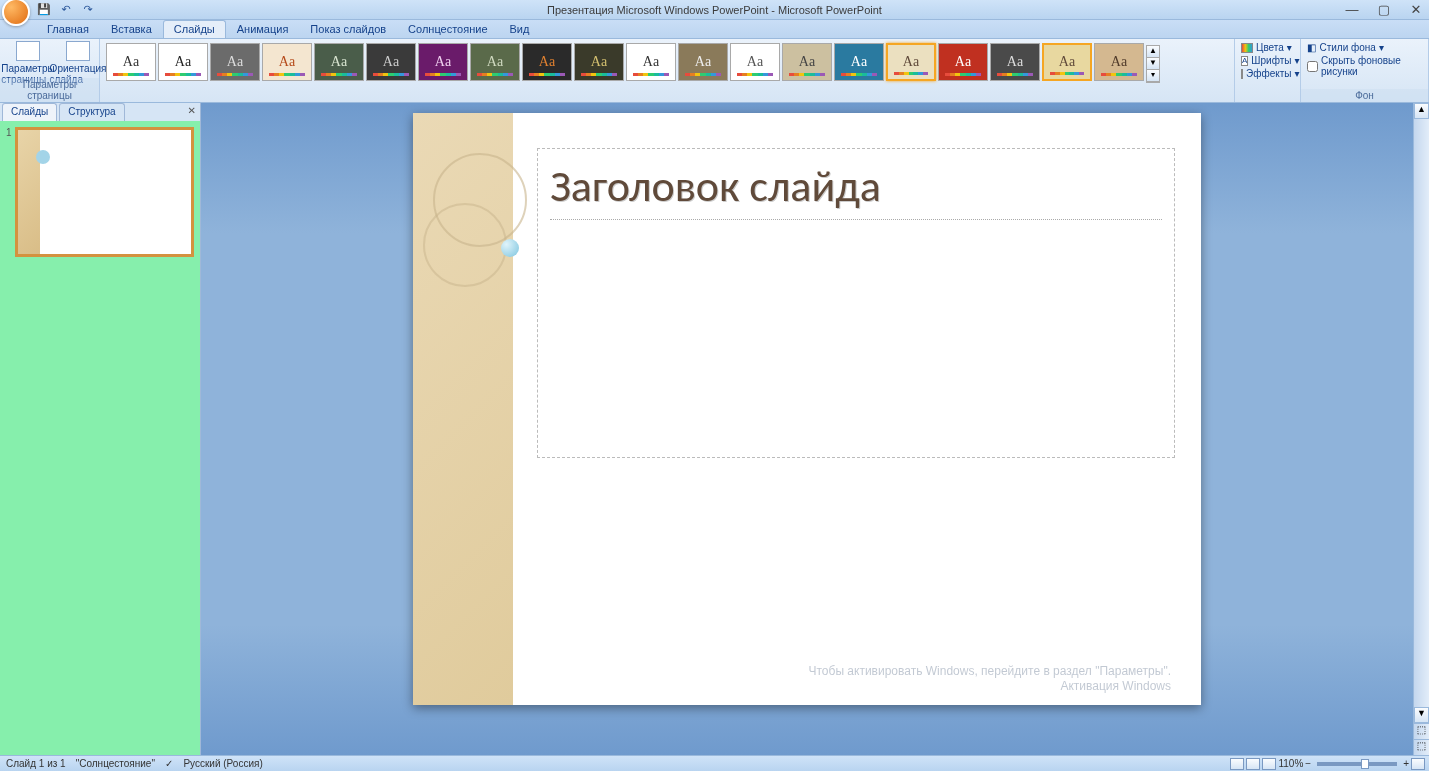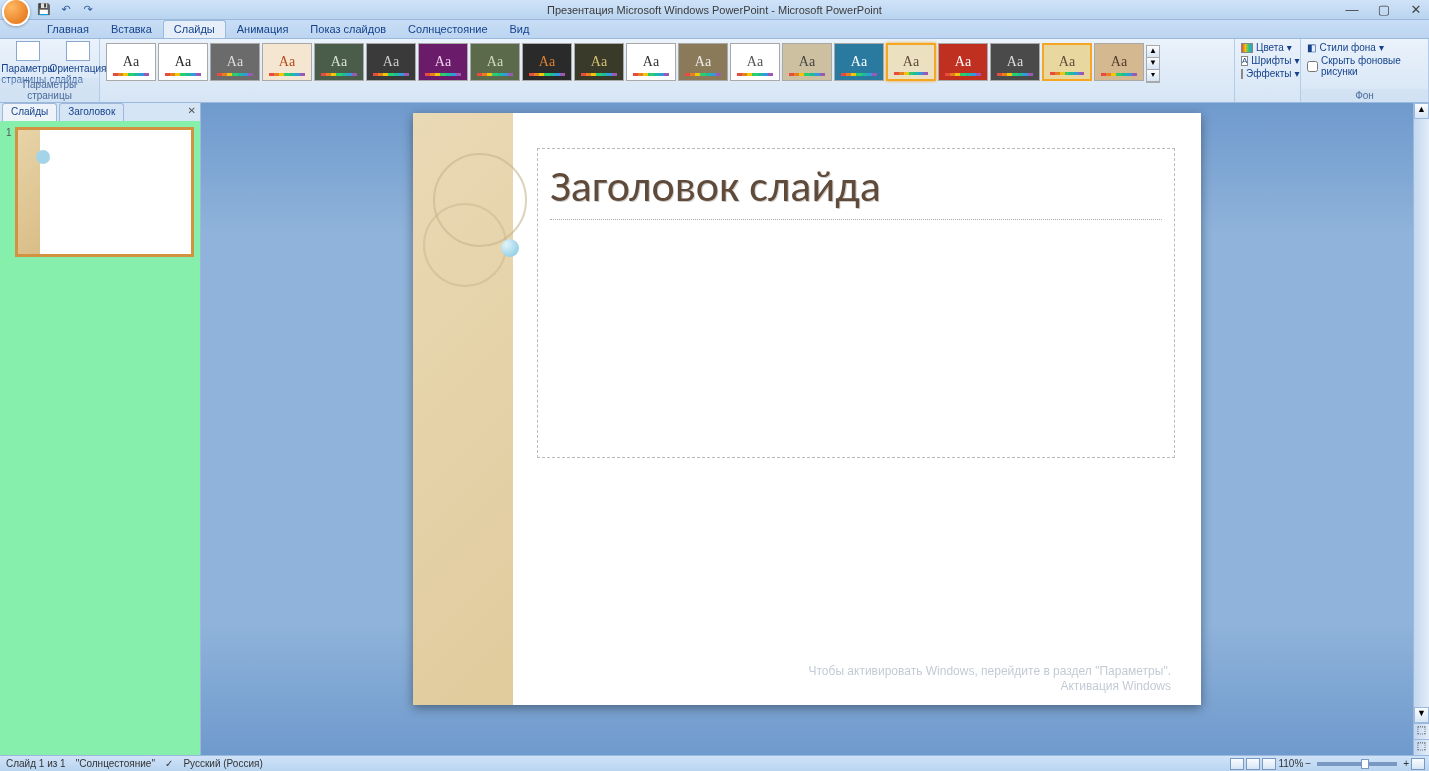--- a/index.html
+++ b/index.html
@@ -398,21 +398,21 @@
         <span>Скрыть фоновые рисунки</span>
       </div>
     <div class="ribbon-group-label">Фон</div>
   </div>
 </div>
 
 <div class="main">
   <div class="slide-panel">
     <div class="panel-tabs">
       <div class="panel-tab">Слайды</div>
-      <div class="panel-tab inactive">Заголовок</div>
+      <div class="panel-tab inactive">Структура</div>
       <div class="panel-close">✕</div>
     </div>
     <div class="thumbs">
       <div class="thumb-wrap">
         <div class="thumb-num">1</div>
         <div class="thumb">
           <div class="thumb-strip"></div>
           <div class="thumb-circle"></div>
         </div>
       </div>

